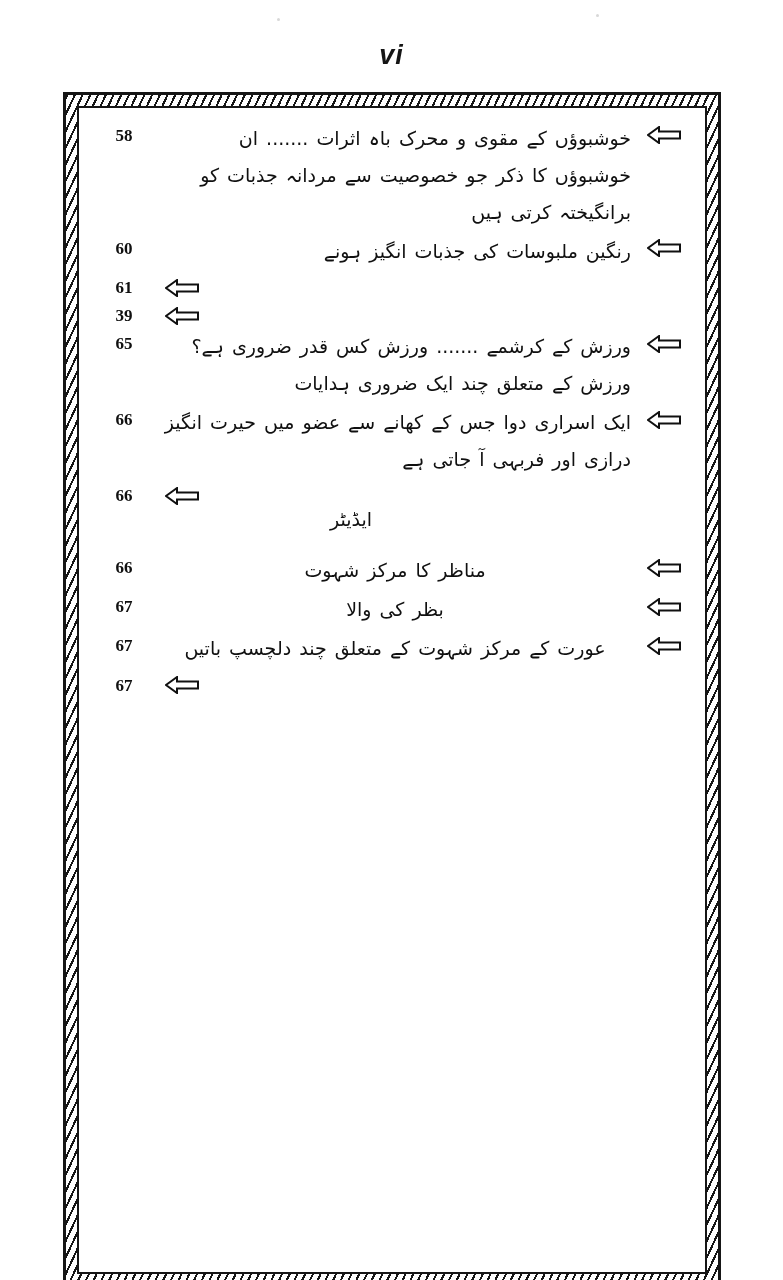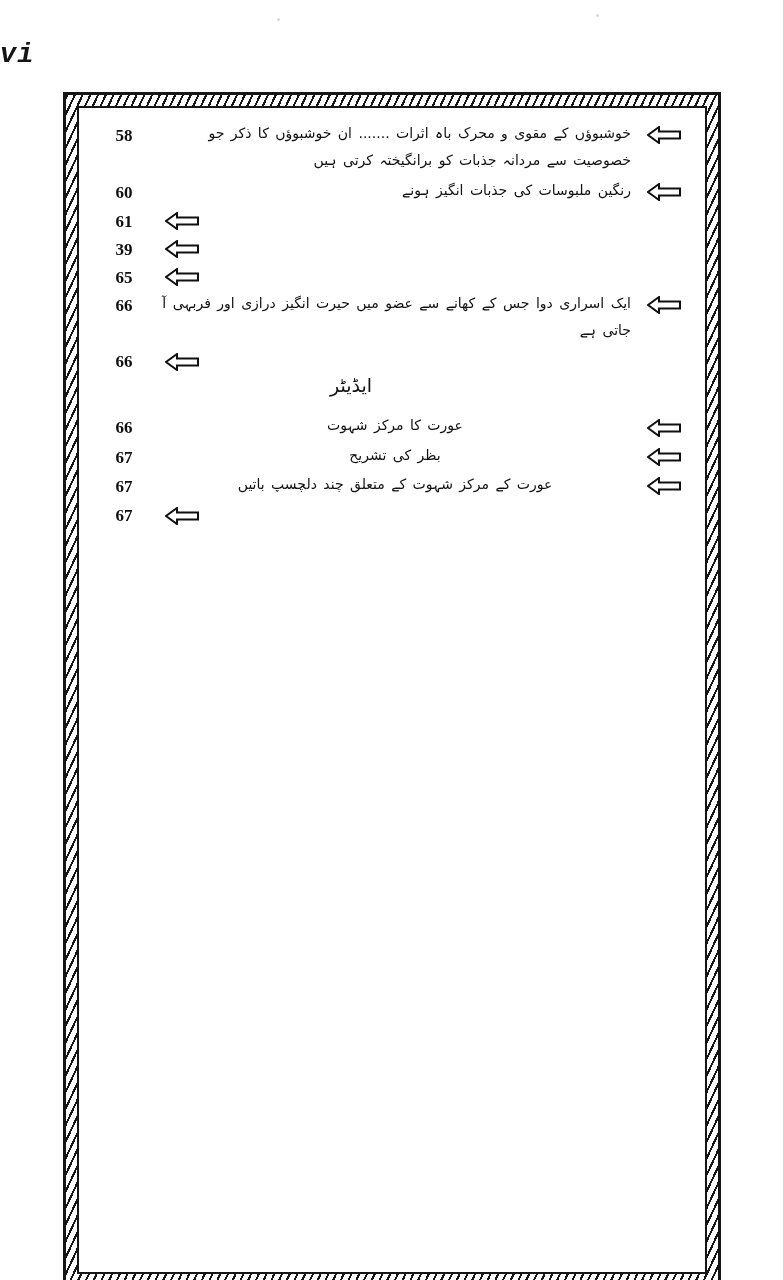--- a/index.html
+++ b/index.html
@@ -21,21 +21,22 @@
     left: 0; top: 0;
     width: 783px;
     height: 1280px;
   }
 
   .page-number {
     position: absolute;
     top: 40px;
     left: 0;
     width: 783px;
-    font-family: Liberation Mono, monospace;
+    text-align: center;
+    font-family: Liberation Sans, sans-serif;
     font-weight: bold;
     font-style: italic;
     font-size: 27px;
     letter-spacing: 1px;
     color: #151515;
   }
 
   
   .frame-outer {
     position: absolute;
@@ -91,21 +92,21 @@
     font-size: 17px;
     color: #101010;
     padding-top: 6px;
   }
 
   .entry {
     flex: 1 1 auto;
     direction: rtl;
     text-align: right;
     font-family: "DejaVu Sans", sans-serif;
-    font-size: 14px;
+    font-size: 19px;
     line-height: 1.95;
     color: #101010;
     padding-left: 4px;
     padding-right: 6px;
     word-spacing: 2px;
   }
 
   .entry.center {
     text-align: center;
   }
@@ -115,21 +116,21 @@
     width: 54px;
     text-align: center;
     padding-top: 5px;
     color: #101010;
   }
   .arrow svg { display: inline-block; vertical-align: middle; }
 
   .signature {
     display: flex;
     width: 100%;
-    margin-bottom: 10px;
+    margin-bottom: 16px;
   }
   .signature .pg { visibility: hidden; }
   .signature .sig-text {
     flex: 1 1 auto;
     direction: rtl;
     text-align: center;
     font-family: "DejaVu Sans", sans-serif;
     font-size: 19px;
     color: #101010;
     padding-right: 90px;
@@ -194,20 +195,21 @@
           <div class="pg">39</div>
           <div class="arrow">
             <svg width="34" height="18" viewBox="0 0 34 18" aria-hidden="true">
               <path d="M12 1 L1 9 L12 17 L12 12.5 L33 12.5 L33 5.5 L12 5.5 Z" fill="none" stroke="#101010" stroke-width="2"></path>
             </svg>
           </div>
         </div>
 
         <div class="toc-row">
           <div class="pg">65</div>
+          <div class="entry">ورزش کے کرشمے ....... ورزش کس قدر ضروری ہے؟ ورزش کے متعلق چند ایک ضروری ہدایات</div>
           <div class="arrow">
             <svg width="34" height="18" viewBox="0 0 34 18" aria-hidden="true">
               <path d="M12 1 L1 9 L12 17 L12 12.5 L33 12.5 L33 5.5 L12 5.5 Z" fill="none" stroke="#101010" stroke-width="2"></path>
             </svg>
           </div>
         </div>
 
         <div class="toc-row">
           <div class="pg">66</div>
           <div class="entry">ایک اسراری دوا جس کے کھانے سے عضو میں حیرت انگیز درازی اور فربہی آ جاتی ہے</div>
@@ -230,31 +232,31 @@
         <div class="signature">
           <div class="pg"></div>
           <div class="sig-text">ایڈیٹر</div>
           <div class="arrow"></div>
         </div>
 
         <div class="spacer-6"></div>
 
         <div class="toc-row">
           <div class="pg">66</div>
-          <div class="entry center">عورت کا مرکز شہوت</div>
+          <div class="entry center">مناظر کا مرکز شہوت</div>
           <div class="arrow">
             <svg width="34" height="18" viewBox="0 0 34 18" aria-hidden="true">
               <path d="M12 1 L1 9 L12 17 L12 12.5 L33 12.5 L33 5.5 L12 5.5 Z" fill="none" stroke="#101010" stroke-width="2"></path>
             </svg>
           </div>
         </div>
 
         <div class="toc-row">
           <div class="pg">67</div>
-          <div class="entry center">بظر کی تشریح</div>
+          <div class="entry center">بظر کی والا</div>
           <div class="arrow">
             <svg width="34" height="18" viewBox="0 0 34 18" aria-hidden="true">
               <path d="M12 1 L1 9 L12 17 L12 12.5 L33 12.5 L33 5.5 L12 5.5 Z" fill="none" stroke="#101010" stroke-width="2"></path>
             </svg>
           </div>
         </div>
 
         <div class="toc-row">
           <div class="pg">67</div>
           <div class="entry center">عورت کے مرکز شہوت کے متعلق چند دلچسپ باتیں</div>

